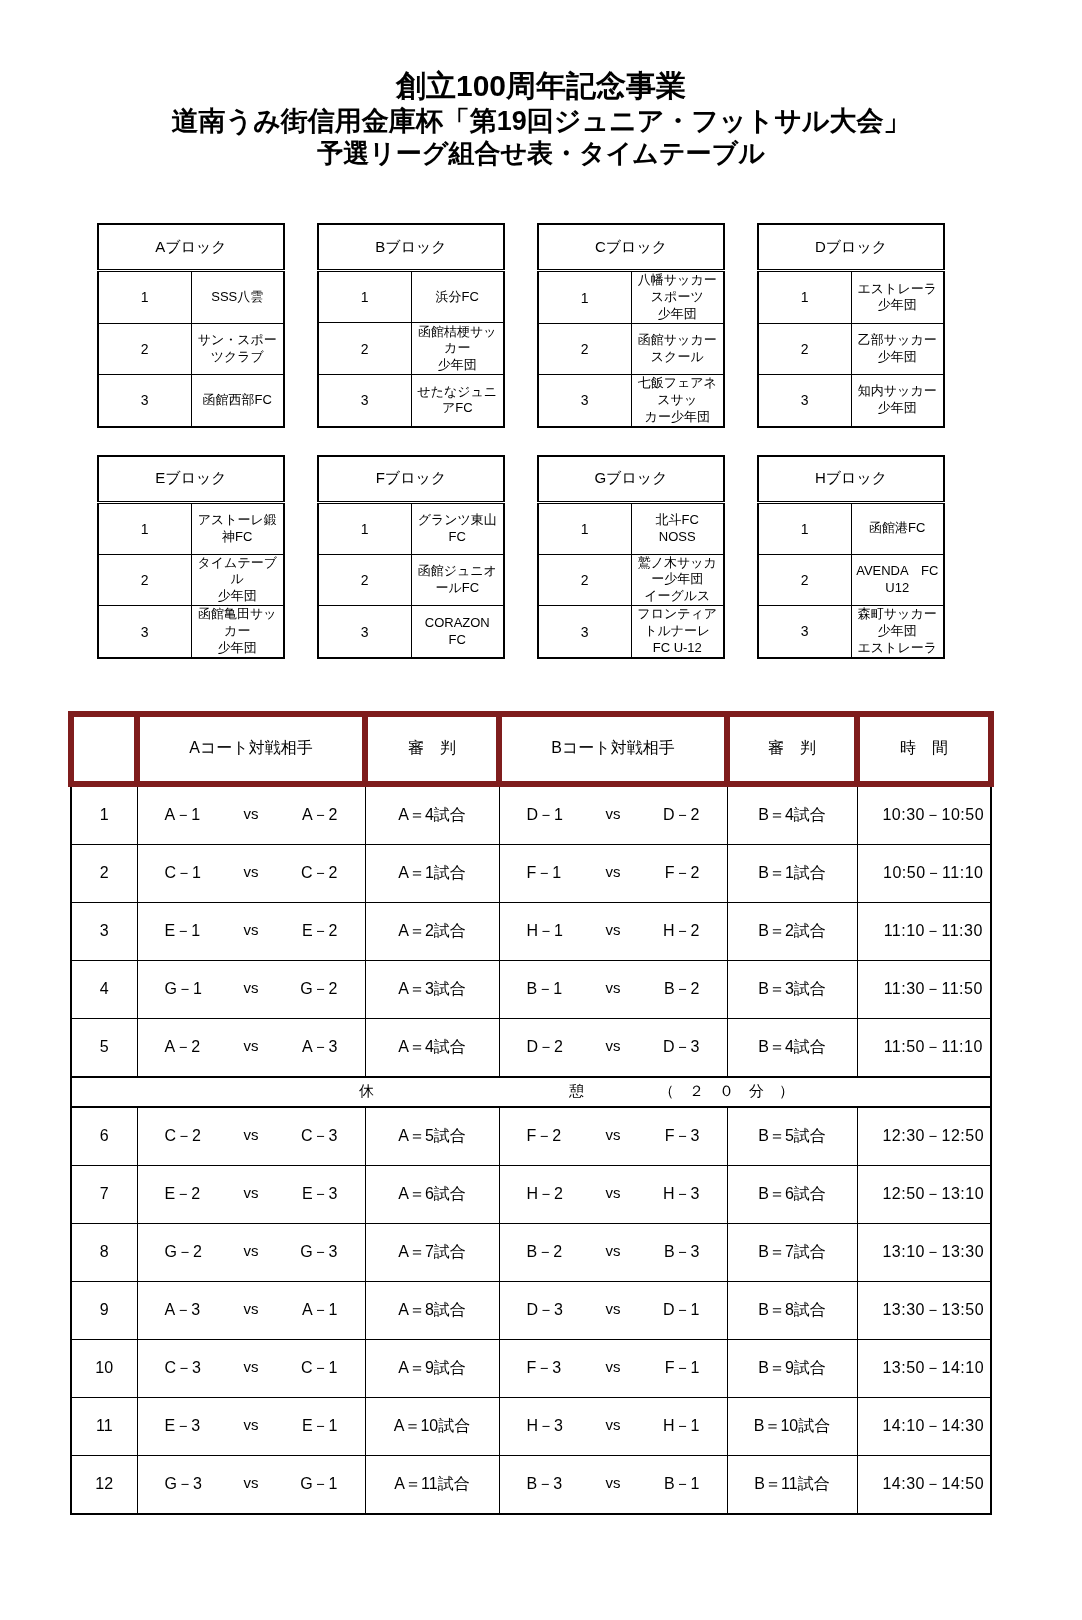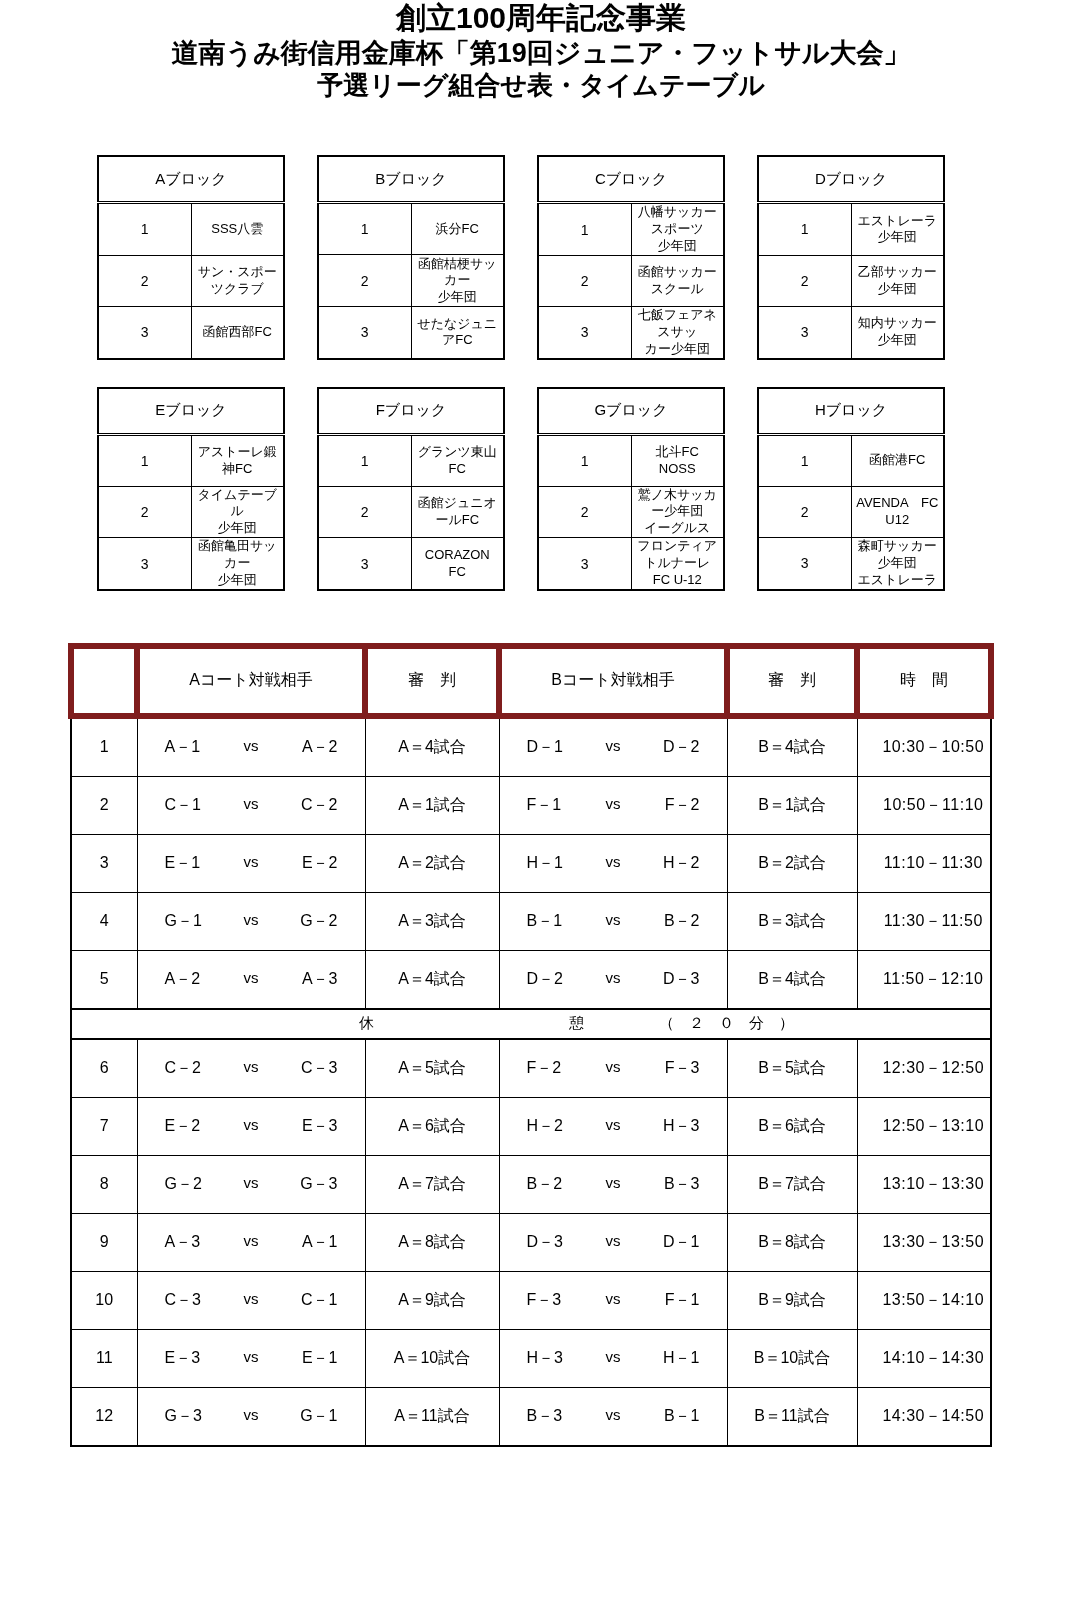--- a/index.html
+++ b/index.html
@@ -4,21 +4,21 @@
 <style>
   html, body { margin: 0; padding: 0; background: #fff; }
   body {
     width: 1082px; height: 1620px;
     font-family: "Liberation Sans", sans-serif;
     color: #000;
   }
   .page { position: relative; width: 1082px; height: 1620px; background: #ffffff; overflow: hidden; }
 
   
-  .title-wrap { text-align: center; font-weight: bold; line-height: 1.22; }
+  .title-wrap { padding-top: 68px; text-align: center; font-weight: bold; line-height: 1.22; }
   .title-line-1 { font-size: 30px; }
   .title-line-2 { font-size: 27px; }
   .title-line-3 { font-size: 26px; }
 
   
   .blocks-grid {
     margin: 54px 0 7px 97px;
     width: 848px;
     display: grid;
     grid-template-columns: repeat(4, 188px);
@@ -401,21 +401,21 @@
           </td>
         <td>A＝4試合</td>
         <td>
             <div class="match">
               <span>D－2</span>
               <span class="vs">vs</span>
               <span>D－3</span>
             </div>
           </td>
         <td>B＝4試合</td>
-        <td class="time-cell">11:50－12:10</td>
+        <td class="time-cell">11:50－11:10</td>
       </tr>
       <tr class="break-row">
         <td colspan="6">休　　　　　　　　　　　　　憩　　　　　（　２　０　分　）</td>
       </tr>
       <tr>
         <td class="no-cell">6</td>
         <td>
             <div class="match">
               <span>C－2</span>
               <span class="vs">vs</span>

